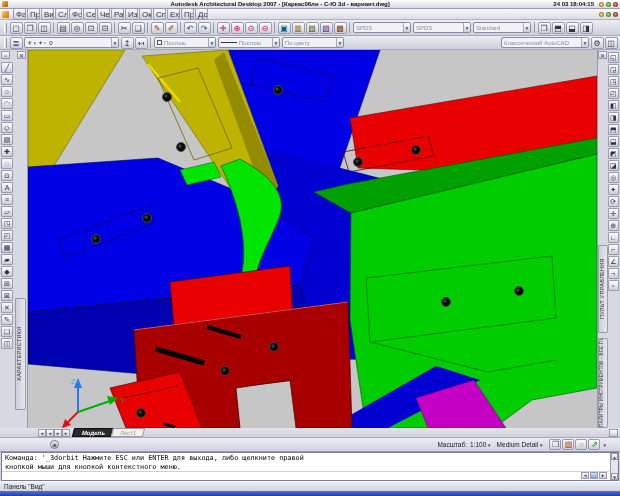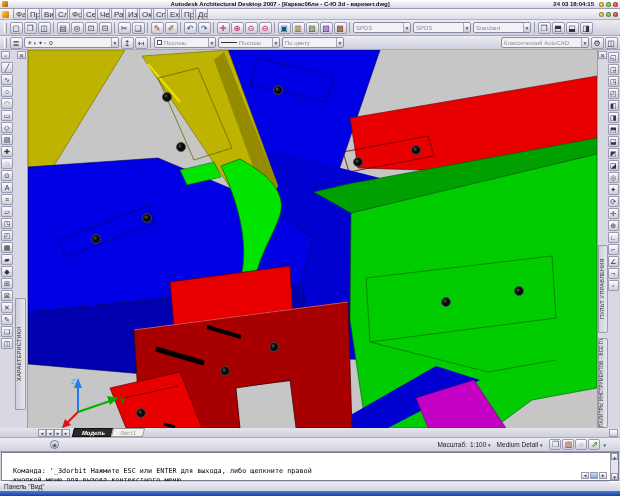--- a/index.html
+++ b/index.html
@@ -85,21 +85,21 @@
   .statusrow .drop { margin-right:6px; white-space:nowrap; }
   .statusrow .drop .caret { font-size:5px; color:#345; }
   .statusrow .sicons { display:flex; }
   .statusrow .sicons span { width:12px; height:11px; margin-left:1px; font-size:8px; line-height:10px; text-align:center;
     background:linear-gradient(#fdfdff,#cdcdda); border:1px solid #9a9ab0; border-radius:2px; }
   .statusrow .more { font-size:5px; color:#345; margin-left:3px; }
 
   
   .cmdwin { height:29px; margin:0 1px; background:#fff; border:1px solid #7a7a9a; position:relative;
     font-family:"DejaVu Sans Mono", monospace; font-size:6.8px; color:#000; }
-  .cmd-out { position:absolute; top:0; left:8px; right:9px; height:19px; padding:14px 3px; line-height:8.5px; white-space:nowrap; overflow:hidden; border-bottom:1px solid #d0d0dc; }
+  .cmd-out { position:absolute; top:0; left:0; right:9px; height:19px; padding:1px 3px; line-height:8.5px; white-space:nowrap; overflow:hidden; border-bottom:1px solid #d0d0dc; }
   .cmd-in { position:absolute; bottom:0; left:0; right:9px; height:8px; }
   .vscroll { position:absolute; top:0; right:0; bottom:0; width:8px; background:#e4e4ec; border-left:1px solid #99a; }
   .vscroll .btn { position:absolute; left:0; width:7px; height:7px; font-size:4.5px; line-height:7px; text-align:center; background:linear-gradient(#fff,#ccd); border:1px solid #99a; color:#345; }
   .vscroll .up { top:0; } .vscroll .dn { bottom:0; }
   .hscroll { position:absolute; right:11px; bottom:1px; display:flex; }
   .hscroll span { width:8px; height:7px; font-size:4.5px; line-height:6px; text-align:center; background:linear-gradient(#fff,#ccd); border:1px solid #99a; color:#345; margin-left:1px; }
   .hscroll .thumb { background:linear-gradient(#cfe0ff,#7aa0e0); }
 
   
   .statusbar { height:10px; background:linear-gradient(#ececf4,#d4d4de); border-top:1px solid #fff; font-size:6.5px; color:#222; display:flex; align-items:center; padding-left:4px; }
@@ -409,21 +409,21 @@
           <span data-name="bulb-icon" style="color: rgb(192, 144, 0);">○</span>
           <span data-name="layer-key-icon" style="color: rgb(32, 128, 32);">⇗</span>
         </span>
       <span class="more" data-name="status-more-icon">▾</span>
     </div>
   </div>
 
   <div class="cmdwin" data-name="command-window">
     <div class="cmd-out" data-name="command-history">
       <div data-name="command-line-1">Команда: '_3dorbit Нажмите ESC или ENTER для выхода, либо щелкните правой</div>
-      <div data-name="command-line-2">кнопкой меню для вызова контекстного меню.</div>
+      <div data-name="command-line-2">кнопкой мыши для кнопкой контекстного меню.</div>
     </div>
     <div class="cmd-in" data-name="command-input"></div>
     <div class="hscroll" data-name="command-hscroll">
       <span data-name="scroll-left-icon">◀</span>
       <span class="thumb" data-name="scroll-thumb"></span>
       <span data-name="scroll-right-icon">▶</span>
     </div>
     <div class="vscroll" data-name="command-vscroll">
       <span class="btn up" data-name="scroll-up-icon">▲</span>
       <span class="btn dn" data-name="scroll-down-icon">▼</span>

